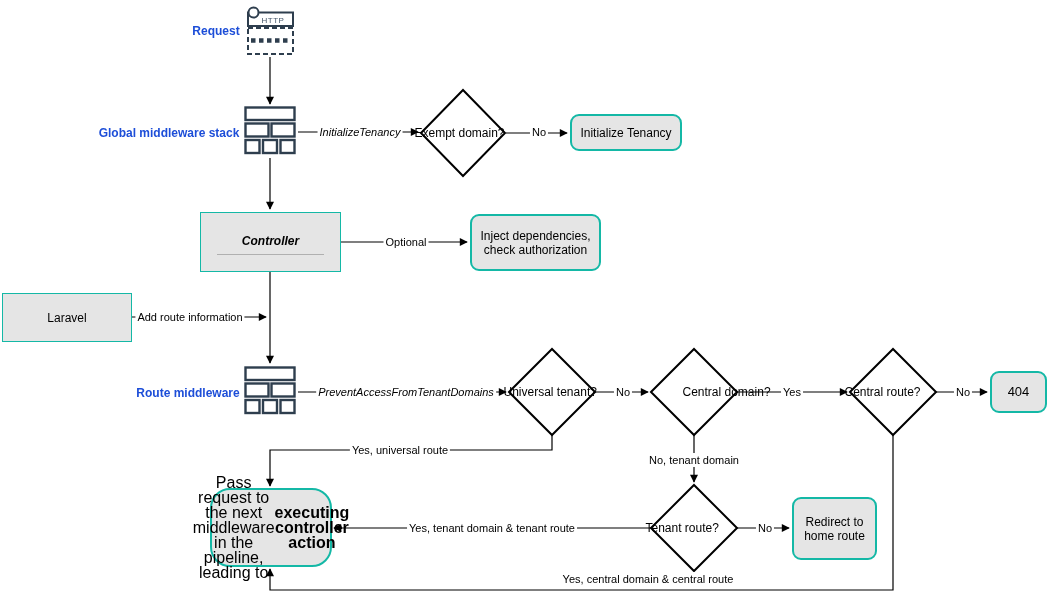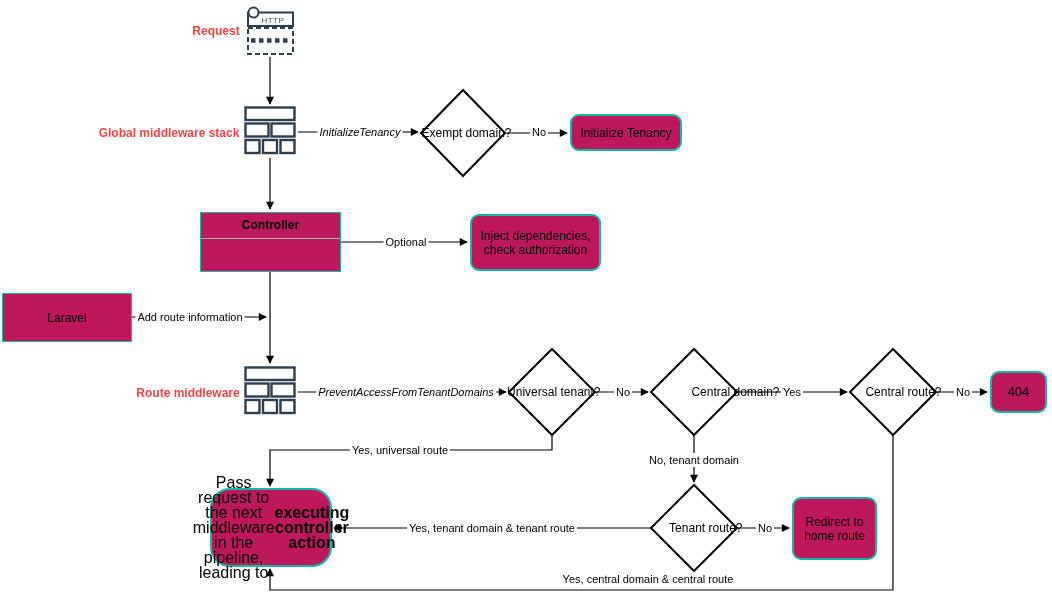--- a/index.html
+++ b/index.html
@@ -6,29 +6,29 @@
   .canvas { position:relative; width:1052px; height:600px; background:#ffffff;
             font-family:"Liberation Sans", sans-serif; overflow:hidden; }
   .canvas svg.layer { position:absolute; left:0; top:0; }
   .edge { fill:none; stroke:#000; stroke-width:1.2; marker-end:url(#arr); }
   .diamond { fill:#ffffff; stroke:#000; stroke-width:2; }
   .abs { position:absolute; }
   .elabel { position:absolute; transform:translate(-50%,-50%); font-size:11px; line-height:14px;
             color:#000; background:#fff; white-space:nowrap; padding:0 2px; }
   .elabel.it { font-style:italic; }
   .nodelabel { position:absolute; transform:translate(-50%,-50%); font-size:12px; font-weight:bold;
-               color:#ef4444; white-space:nowrap; }
-  .dlabel { position:absolute; transform:translate(-50%,-50%); width:97px; text-align:right;
+               color:#1d4ed8; white-space:nowrap; }
+  .dlabel { position:absolute; transform:translate(-50%,-50%); width:97px; text-align:left;
             font-size:12px; line-height:14px; color:#000; }
-  .box { position:absolute; box-sizing:border-box; background:#be185d; border:1px solid #14b8a6;
+  .box { position:absolute; box-sizing:border-box; background:#e5e5e5; border:1px solid #14b8a6;
          display:flex; align-items:center; justify-content:center; text-align:center;
          font-size:12px; line-height:14px; color:#000; }
   .rounded { border-width:2px; border-radius:9px; }
   .pass { border-width:2.5px; border-radius:20px; font-size:16px; line-height:15px; padding:18px; }
-  .controller { display:block; padding:0; }
+  .controller { display:block; padding:16px;font-style:italic; }
   .ctitle { height:25px; line-height:25px; border-bottom:1px solid #b0b0b0;
             font-weight:bold; text-align:center; }
   .cbody { height:33px; display:flex; align-items:center; justify-content:center; }
   .nv { fill:#fff; stroke:#2E3E4E; stroke-width:2; }
   .nv2 { fill:#fff; stroke:#2E3E4E; stroke-width:2.4; }
   .dash { stroke-dasharray:5,3; }
   .nvthick { fill:none; stroke:#2E3E4E; stroke-width:4.5; stroke-dasharray:4.5,3.5; }
   .httptxt { font-family:"Liberation Sans", sans-serif; font-size:8px; fill:#44566a; letter-spacing:.5px; }
 </style>
 </head>

